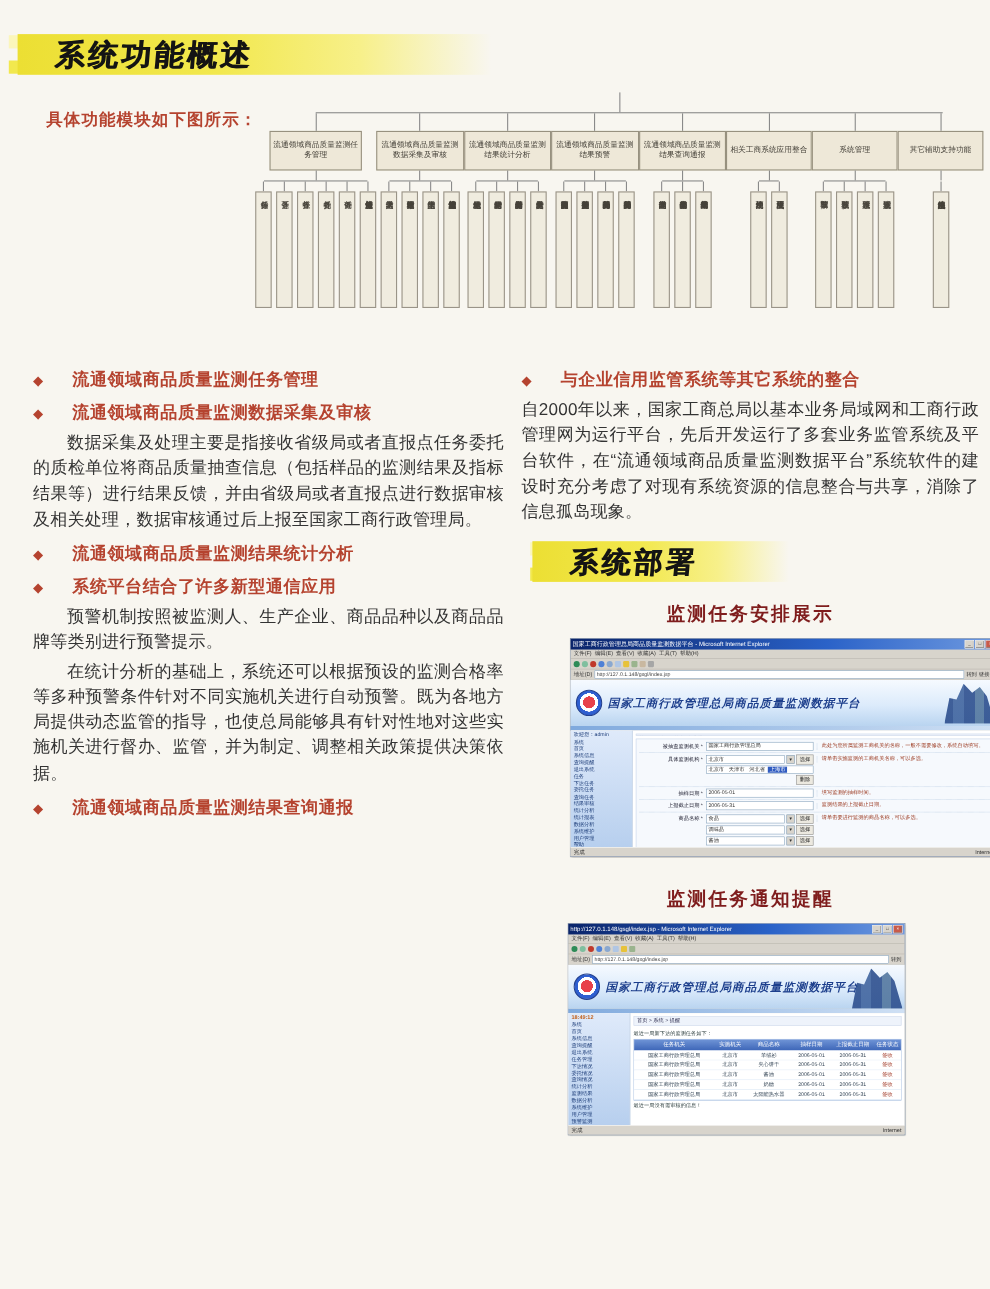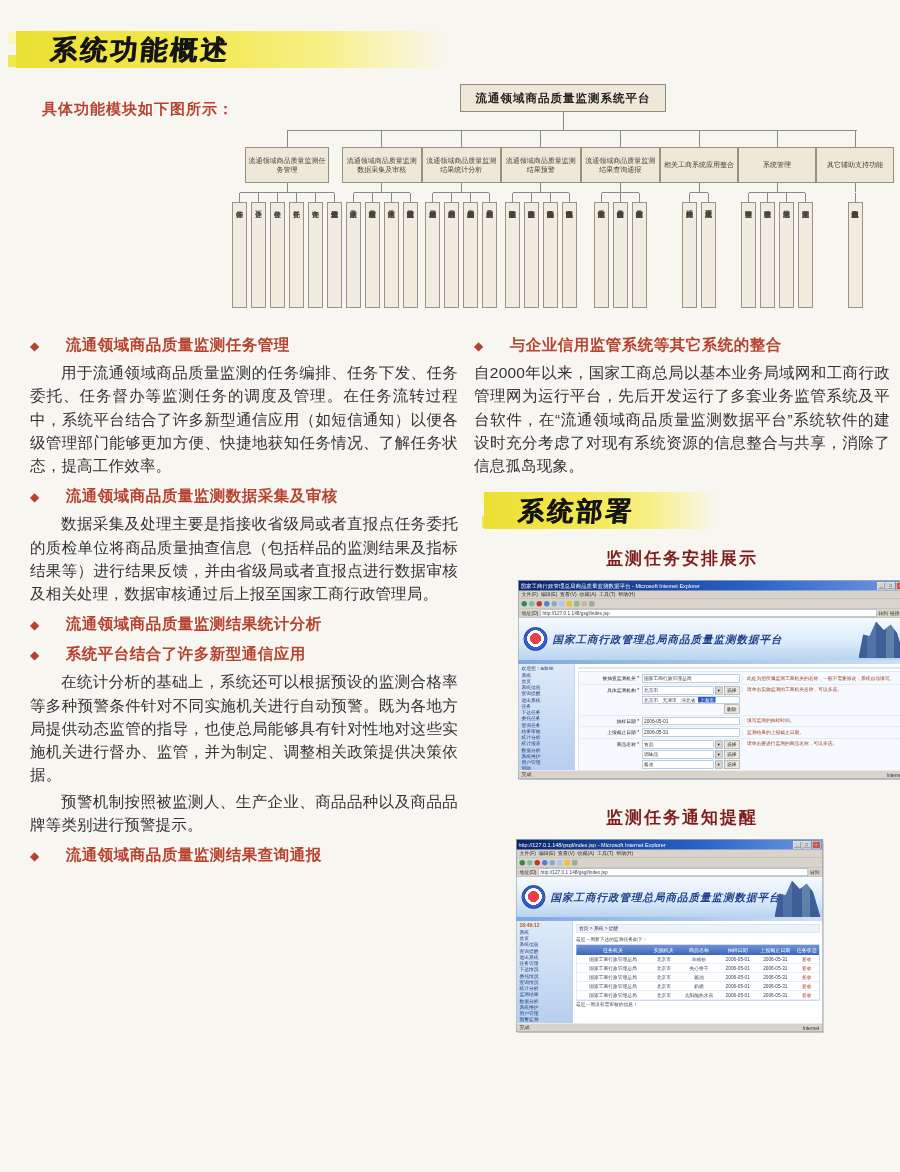--- a/index.html
+++ b/index.html
@@ -119,21 +119,20 @@
   <div class="band">
     <span class="checker"></span>
     <div class="grad"></div>
     <div class="band-title">系统功能概述</div>
   </div>
 
 
   <div class="diagram-area">
     <div class="fig-caption">具体功能模块如下图所示：</div>
     <div class="chart">
-      <div class="root-box">流通领域商品质量监测系统平台</div>
       <div class="vstem h18"></div>
       <div class="hbar"></div>
       <div class="groups">
 
         <div class="g-col">
           <div class="vstem h16"></div>
           <div class="g-box">流通领域商品质量监测任务管理</div>
           <div class="vstem h9"></div>
           <div class="kids-wrap">
               <div class="kids-bar"></div>
@@ -342,36 +341,35 @@
       </div>
     </div>
   </div>
 
   <div class="cols">
     <div class="colL">
       <div class="h">
           <span class="diamond">◆</span>
           <span>流通领域商品质量监测任务管理</span>
         </div>
-      <p class="p">用于流通领域商品质量监测的任务编排、任务下发、任务委托、任务督办等监测任务的调度及管理。在任务流转过程中，系统平台结合了许多新型通信应用（如短信通知）以便各级管理部门能够更加方便、快捷地获知任务情况、了解任务状态，提高工作效率。</p>
       <div class="h">
           <span class="diamond">◆</span>
           <span>流通领域商品质量监测数据采集及审核</span>
         </div>
       <p class="p">数据采集及处理主要是指接收省级局或者直报点任务委托的质检单位将商品质量抽查信息（包括样品的监测结果及指标结果等）进行结果反馈，并由省级局或者直报点进行数据审核及相关处理，数据审核通过后上报至国家工商行政管理局。</p>
       <div class="h">
           <span class="diamond">◆</span>
           <span>流通领域商品质量监测结果统计分析</span>
         </div>
       <div class="h">
           <span class="diamond">◆</span>
           <span>系统平台结合了许多新型通信应用</span>
         </div>
+      <p class="p">预警机制按照被监测人、生产企业、商品品种以及商品品牌等类别进行预警提示。</p>
       <p class="p">在统计分析的基础上，系统还可以根据预设的监测合格率等多种预警条件针对不同实施机关进行自动预警。既为各地方局提供动态监管的指导，也使总局能够具有针对性地对这些实施机关进行督办、监管，并为制定、调整相关政策提供决策依据。</p>
-      <p class="p">预警机制按照被监测人、生产企业、商品品种以及商品品牌等类别进行预警提示。</p>
       <div class="h">
           <span class="diamond">◆</span>
           <span>流通领域商品质量监测结果查询通报</span>
         </div>
     </div>
 
     <div class="colR">
       <div class="h">
           <span class="diamond">◆</span>
           <span>与企业信用监管系统等其它系统的整合</span>

